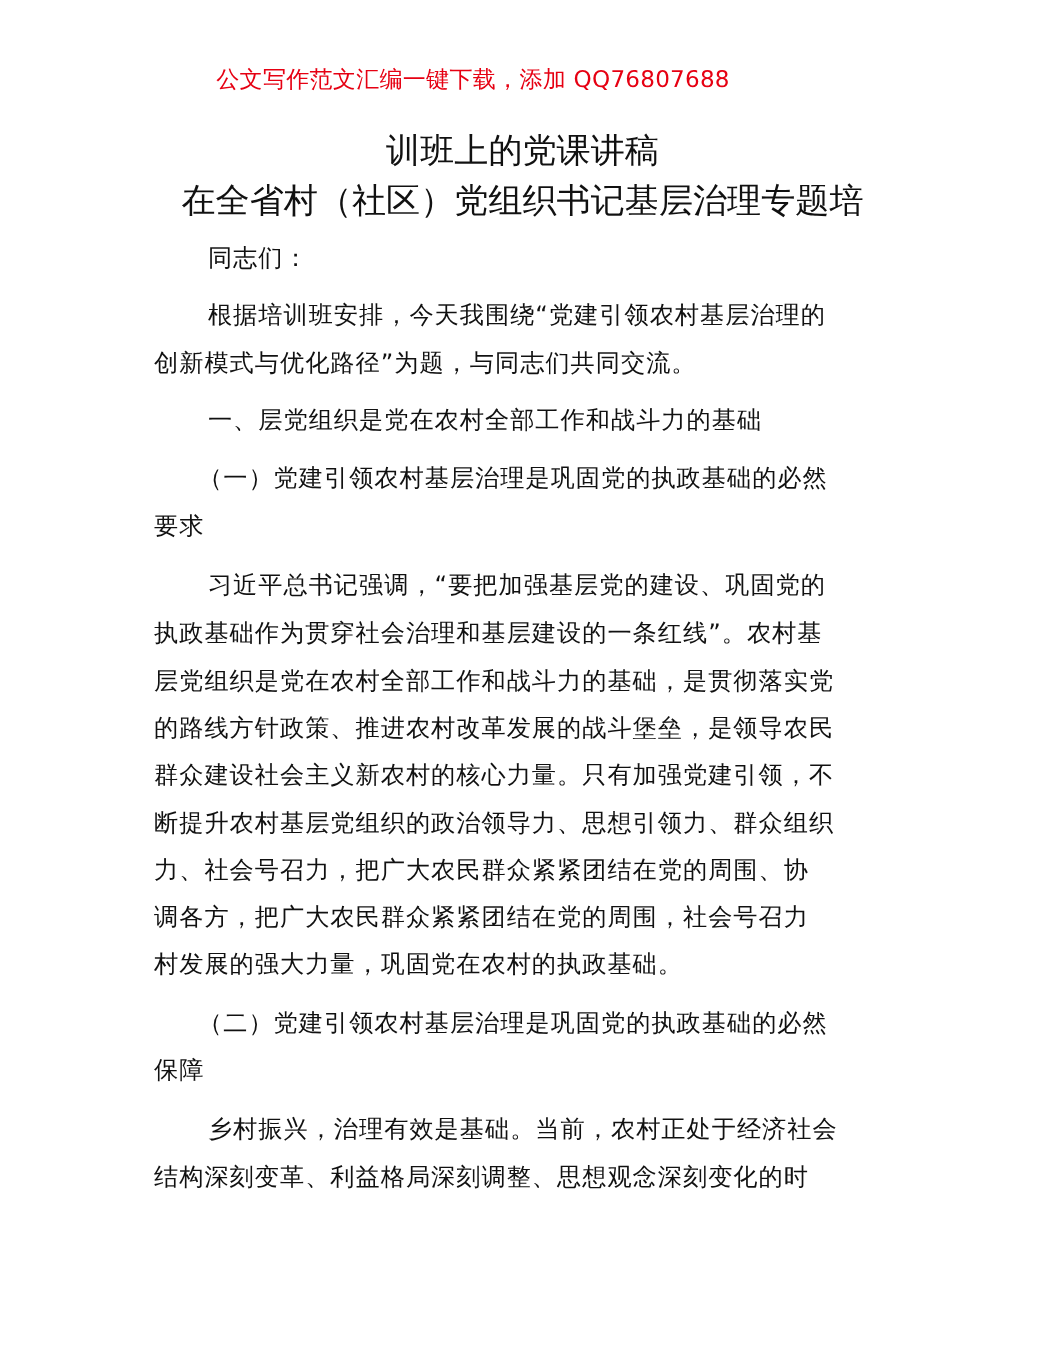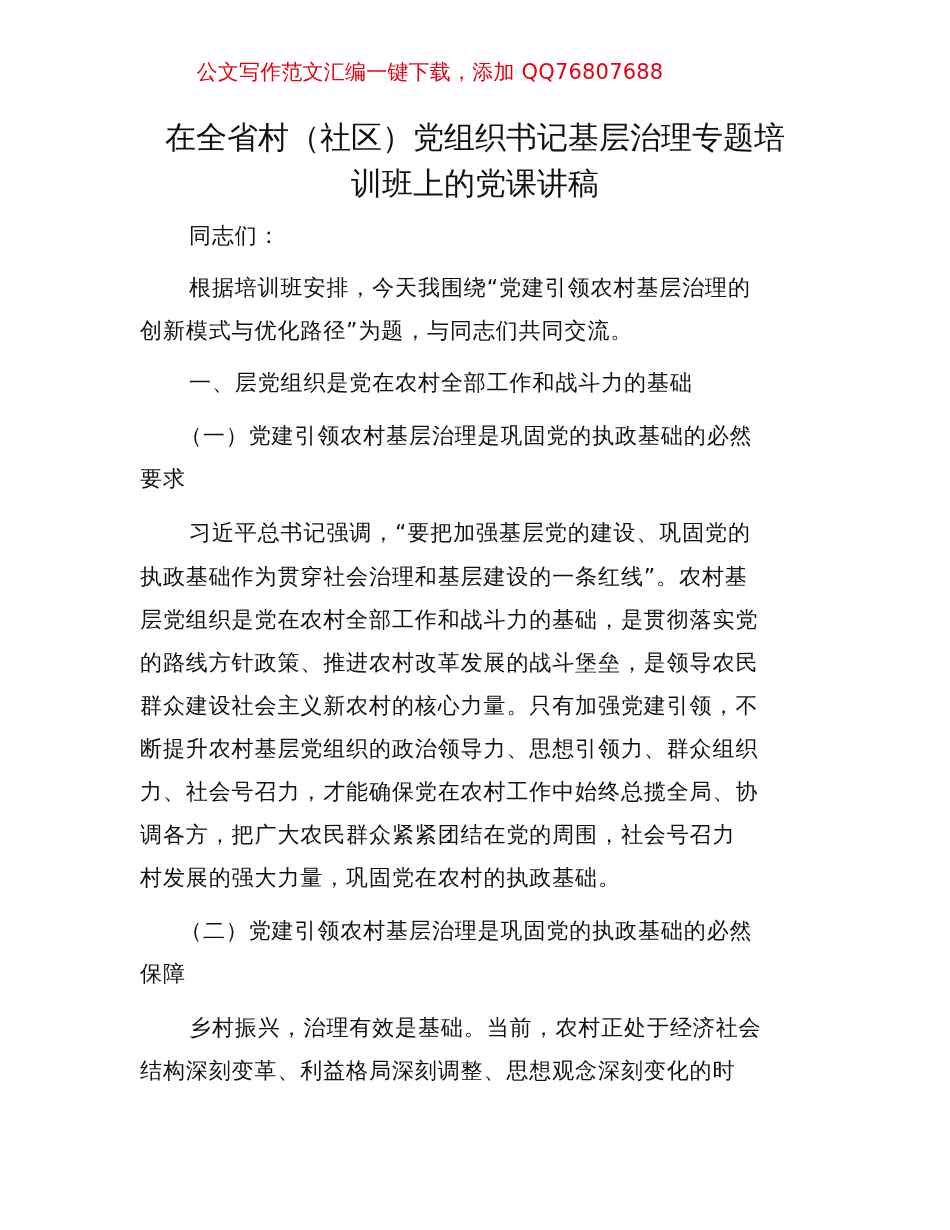--- a/index.html
+++ b/index.html
@@ -13,41 +13,41 @@
   .ln { position:absolute; left:140px; font-size:22px; white-space:nowrap; line-height:32px; letter-spacing:0.9px; }
   .ind { left:189px; }
 </style>
 </head>
 <body>
 
 <div>
   <div class="banner">公文写作范文汇编一键下载，添加 QQ76807688</div>
 
   <div class="title">
+    <span class="tl">训班上的党课讲稿</span>
     <span class="tl">在全省村（社区）党组织书记基层治理专题培</span>
-    <span class="tl">训班上的党课讲稿</span>
   </div>
 
   <div class="ln ind" style="top:220px">同志们：</div>
 
   <div class="ln ind" style="top:272px">根据培训班安排，今天我围绕“党建引领农村基层治理的</div>
   <div class="ln" style="top:315px">创新模式与优化路径”为题，与同志们共同交流。</div>
 
   <div class="ln ind" style="top:367px">一、层党组织是党在农村全部工作和战斗力的基础</div>
 
   <div class="ln" style="top:420px;left:180px">（一）党建引领农村基层治理是巩固党的执政基础的必然</div>
   <div class="ln" style="top:463px">要求</div>
 
   <div class="ln ind" style="top:517px">习近平总书记强调，“要把加强基层党的建设、巩固党的</div>
   <div class="ln" style="top:561px">执政基础作为贯穿社会治理和基层建设的一条红线”。农村基</div>
   <div class="ln" style="top:604px">层党组织是党在农村全部工作和战斗力的基础，是贯彻落实党</div>
   <div class="ln" style="top:647px">的路线方针政策、推进农村改革发展的战斗堡垒，是领导农民</div>
   <div class="ln" style="top:690px">群众建设社会主义新农村的核心力量。只有加强党建引领，不</div>
   <div class="ln" style="top:733px">断提升农村基层党组织的政治领导力、思想引领力、群众组织</div>
-  <div class="ln" style="top:776px">力、社会号召力，才能确保党在农村工作中始终总揽全局、协</div>
+  <div class="ln" style="top:776px">力、社会号召力，把广大农民群众紧紧团结在党的周围、协</div>
   <div class="ln" style="top:819px">调各方，把广大农民群众紧紧团结在党的周围，社会号召力</div>
   <div class="ln" style="top:862px">村发展的强大力量，巩固党在农村的执政基础。</div>
 
   <div class="ln" style="top:915px;left:180px">（二）党建引领农村基层治理是巩固党的执政基础的必然</div>
   <div class="ln" style="top:958px">保障</div>
 
   <div class="ln ind" style="top:1012px">乡村振兴，治理有效是基础。当前，农村正处于经济社会</div>
   <div class="ln" style="top:1055px">结构深刻变革、利益格局深刻调整、思想观念深刻变化的时</div>
 </div>
 

